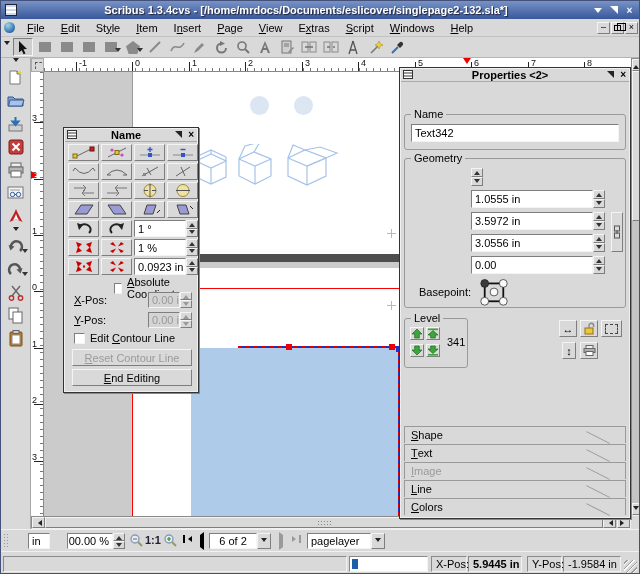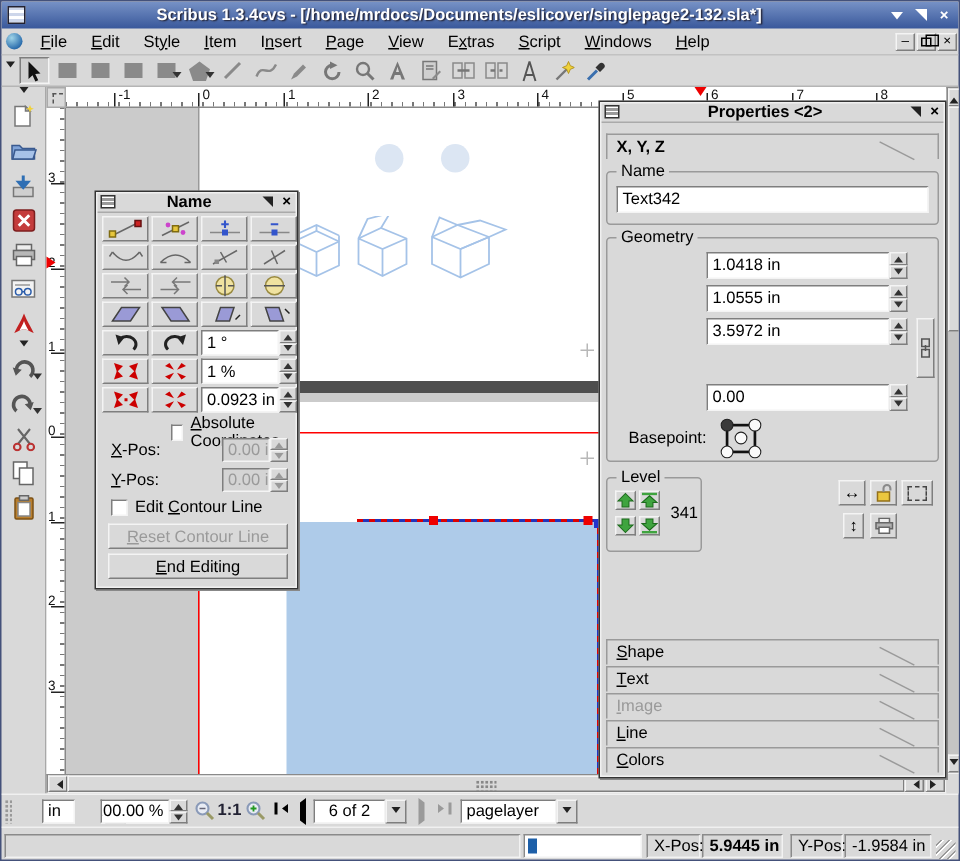--- a/index.html
+++ b/index.html
@@ -687,32 +687,30 @@
     <div class="pbtn" style="position:absolute;left:8px;top:241px;width:120px;height:17px;"><u>E</u>nd Editing</div>
   </div>
 
   <div class="palette" style="left:398px;top:66px;width:232px;height:452px;">
     <div class="pal-title">
       <span class="pal-menu"></span>
       <span class="pt">Properties &lt;2&gt;</span>
       <span class="pal-shade"></span>
       <span class="pal-x">×</span>
     </div>
-    <div class="ptab" style="top:21px;font-weight:bold;">X, Y, Z</div>
 
     <div class="fset" style="left:4px;top:46px;width:222px;height:36px;">
       <span class="legend">Name</span>
       <div class="fld" style="position:absolute;left:6px;top:9px;width:208px;height:18px;">Text342</div>
     </div>
 
     <div class="fset" style="left:4px;top:90px;width:222px;height:150px;text-align:right;">
       <span class="legend">Geometry</span>
       <div class="prow" style="left:6px;top:9px;">
         <span class="plab"></span>
-        <span class="fld" style="width:122px;height:18px;">1.0418 in</span>
         <span class="spn" style="height:18px;">
             <span>
               <i class="su"></i>
             </span>
             <span>
               <i class="sd"></i>
             </span>
           </span>
       </div>
       <div class="prow" style="left:6px;top:31px;">
@@ -723,20 +721,32 @@
               <i class="su"></i>
             </span>
             <span>
               <i class="sd"></i>
             </span>
           </span>
       </div>
       <div class="prow" style="left:6px;top:53px;">
         <span class="plab"></span>
         <span class="fld" style="width:122px;height:18px;">3.5972 in</span>
+        <span class="spn" style="height:18px;">
+            <span>
+              <i class="su"></i>
+            </span>
+            <span>
+              <i class="sd"></i>
+            </span>
+          </span>
+      </div>
+      <div class="prow" style="left:6px;top:75px;">
+        <span class="plab"></span>
+        <span class="fld" style="width:122px;height:18px;">3.0556 in</span>
         <span class="spn" style="height:18px;">
             <span>
               <i class="su"></i>
             </span>
             <span>
               <i class="sd"></i>
             </span>
           </span>
       </div>
       <div class="pbtn" style="position:absolute;left:206px;top:53px;width:12px;height:40px;flex-direction:column;">

